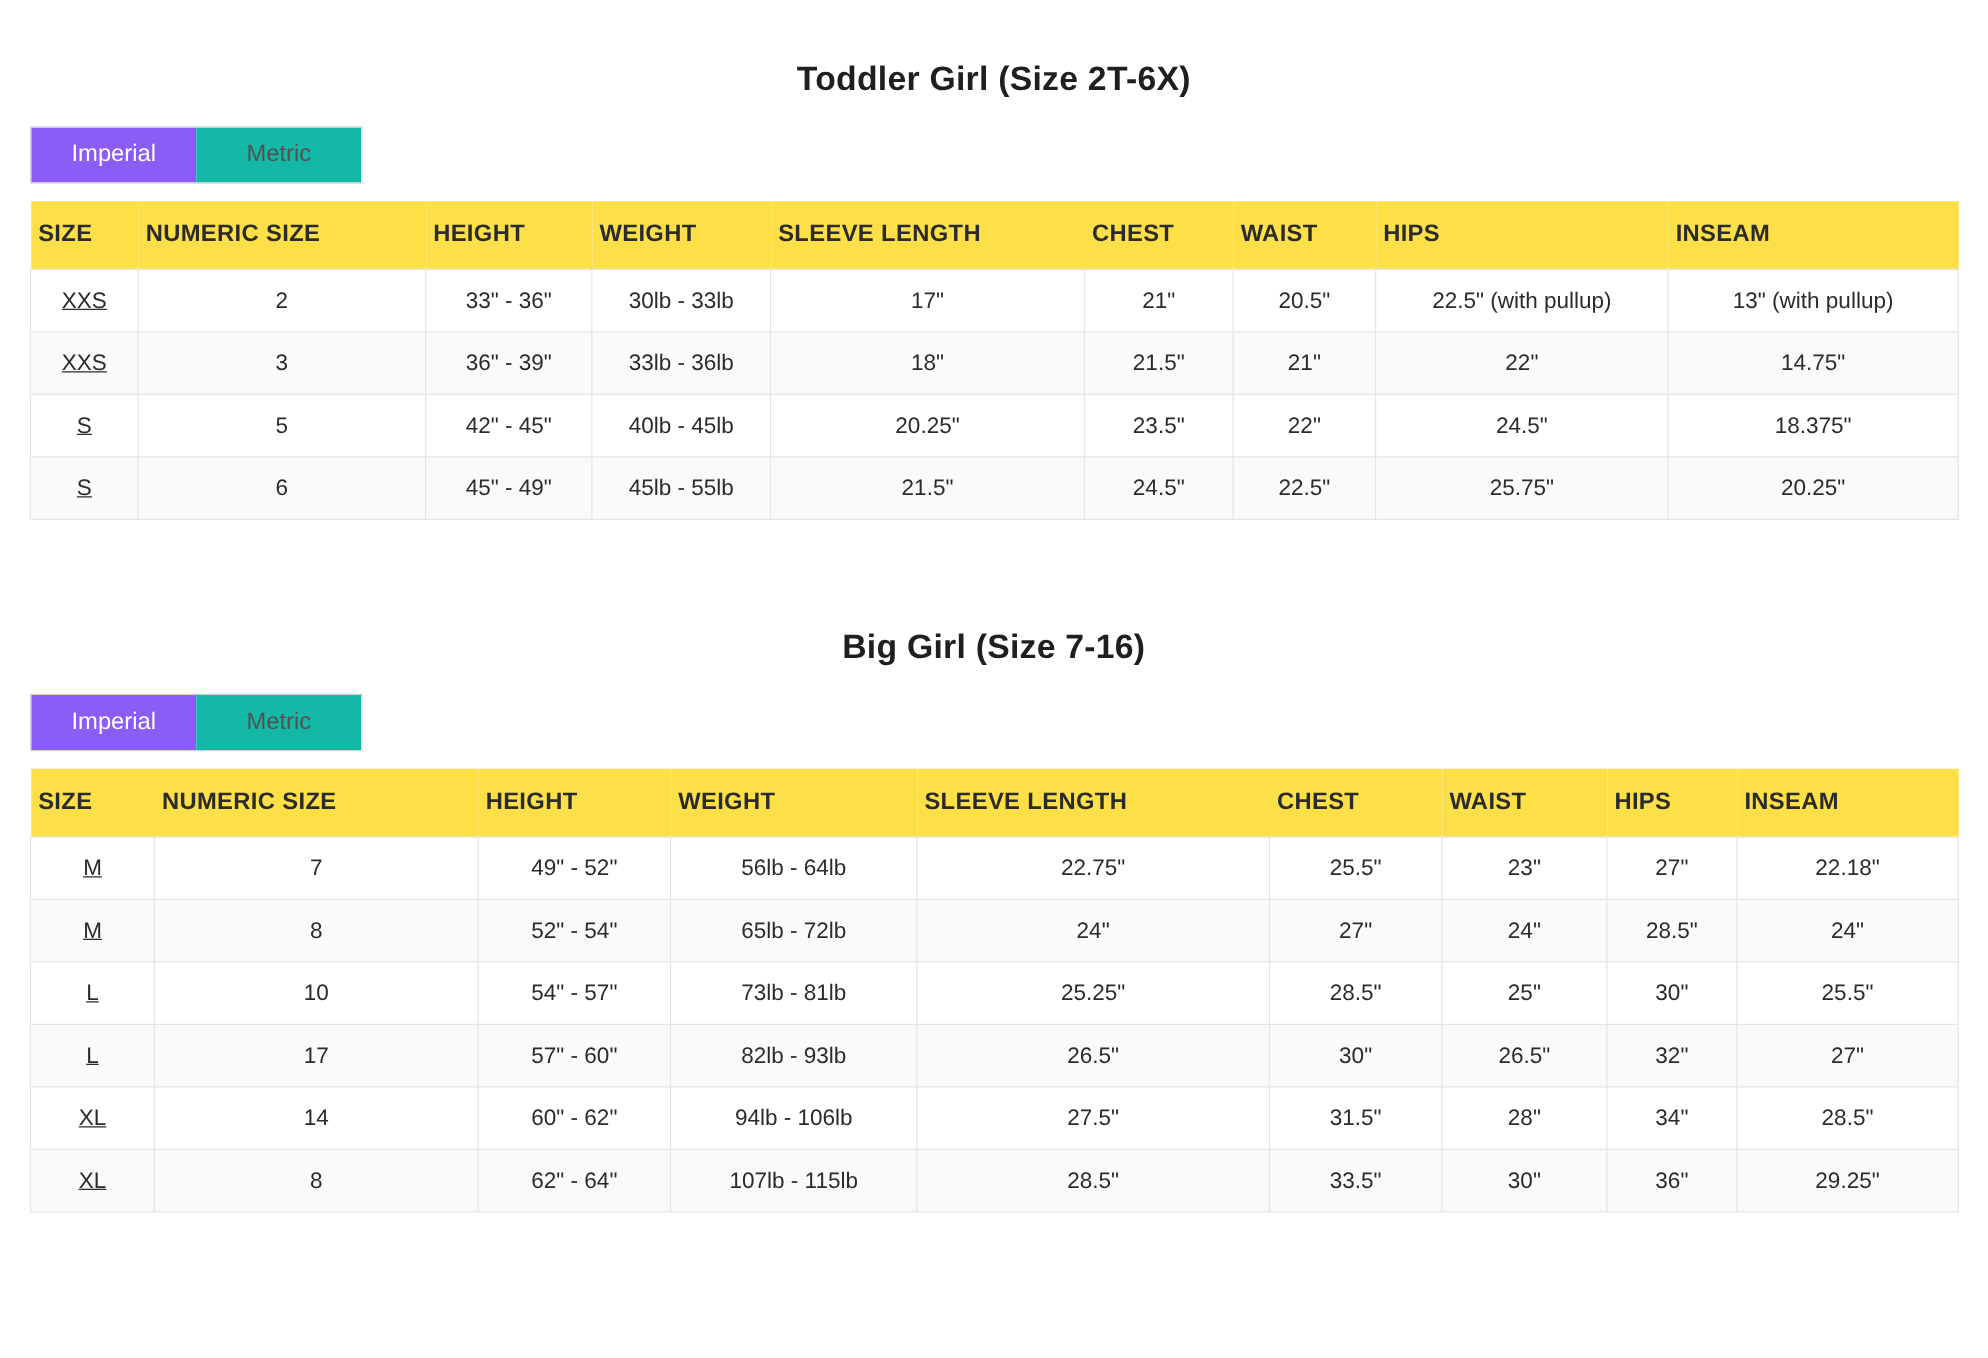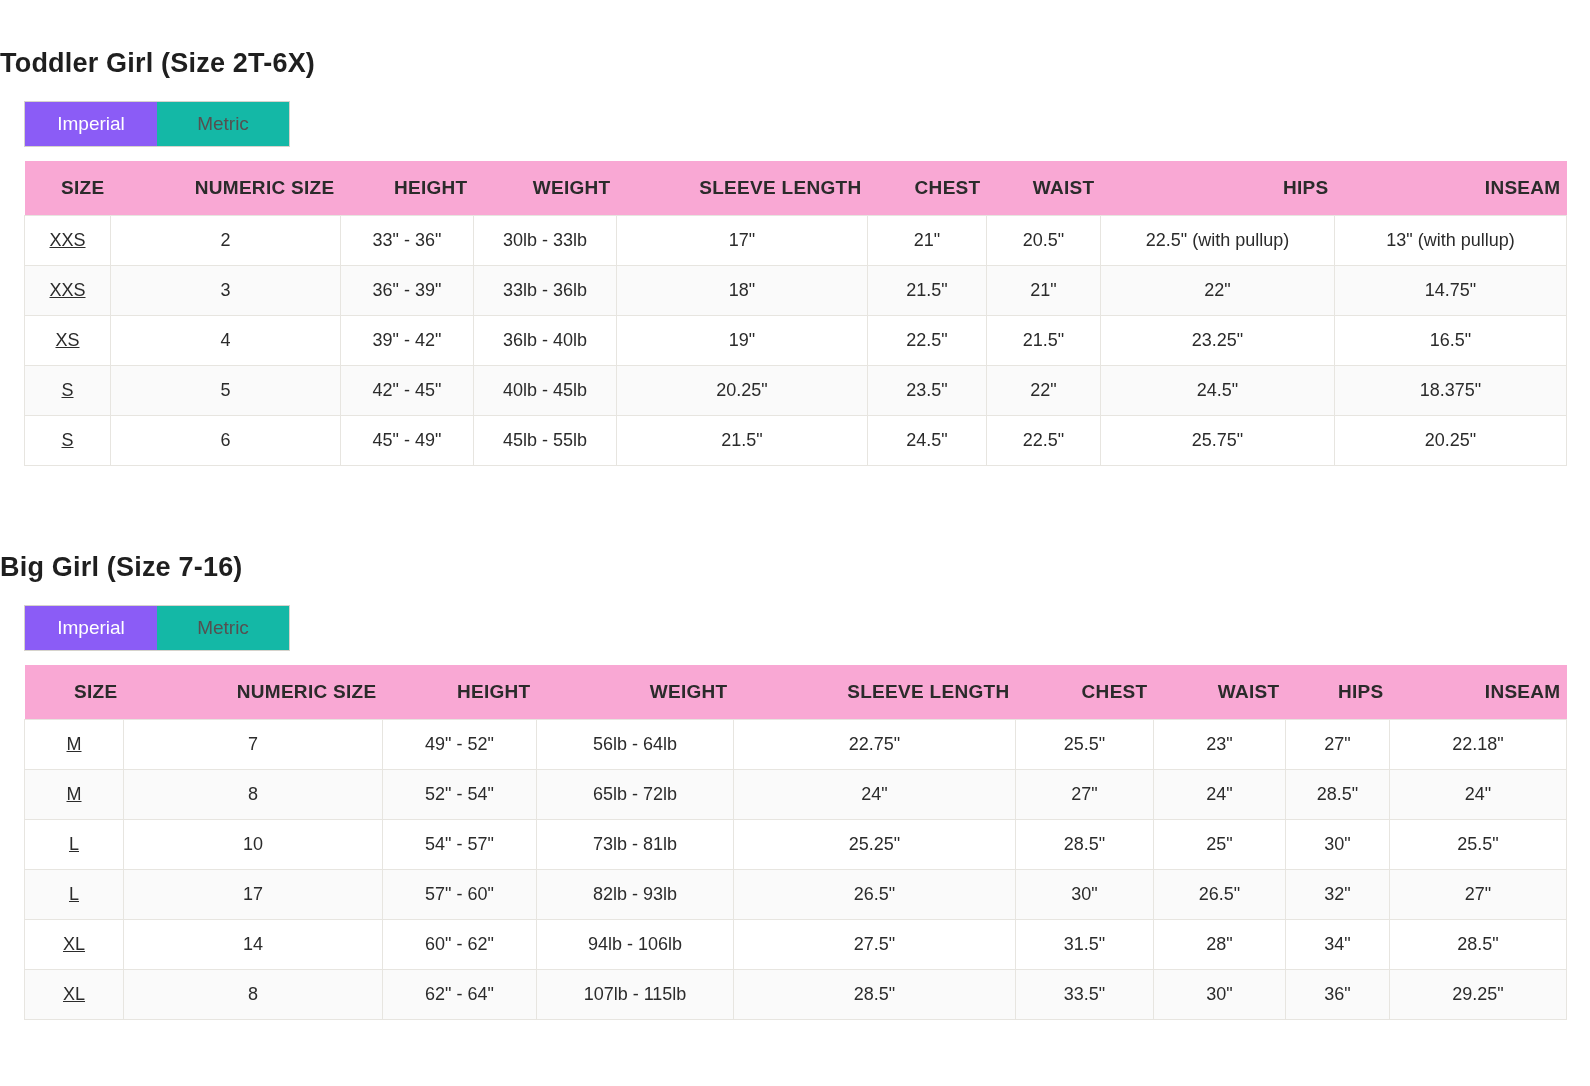--- a/index.html
+++ b/index.html
@@ -15,21 +15,21 @@
     min-height: 1086px;
   }
   .page {
     width: 1590px;
     padding: 0;
   }
   .section {
     width: 1590px;
   }
   .section-title {
-    text-align: left;
+    text-align: center;
     font-size: 27px;
     font-weight: bold;
     color: #1f1f1f;
     letter-spacing: 0.2px;
   }
   .sec1-title { padding-top: 48px; padding-bottom: 0; margin: 0 0 22px 0; }
   .sec2-title { padding-top: 46px; padding-bottom: 0; margin: 0 0 22px 0; }
 
   .unit-toggle {
     display: inline-flex;
@@ -56,26 +56,26 @@
     color: #ffffff;
   }
 
   table.size-table {
     border-collapse: collapse;
     margin: 14px 24px 0 24px;
     width: 1542px;
     table-layout: fixed;
   }
   table.size-table th {
-    background: #f9a8d4;
+    background: #fde047;
     font-size: 19px;
     font-weight: bold;
     color: #2b2b2b;
     padding: 16px 6px;
-    text-align: right;
+    text-align: left;
     border: none;
     letter-spacing: 0.3px;
   }
   table.size-table td {
     font-size: 18px;
     text-align: center;
     padding: 14px 6px;
     border: 1px solid #e7e5e0;
     color: #2b2b2b;
     background: #ffffff;
@@ -167,31 +167,20 @@
           <td>3</td>
           <td>36" - 39"</td>
           <td>33lb - 36lb</td>
           <td>18"</td>
           <td>21.5"</td>
           <td>21"</td>
           <td>22"</td>
           <td>14.75"</td>
         </tr>
         <tr>
-          <td>XS</td>
-          <td>4</td>
-          <td>39" - 42"</td>
-          <td>36lb - 40lb</td>
-          <td>19"</td>
-          <td>22.5"</td>
-          <td>21.5"</td>
-          <td>23.25"</td>
-          <td>16.5"</td>
-        </tr>
-        <tr>
           <td>S</td>
           <td>5</td>
           <td>42" - 45"</td>
           <td>40lb - 45lb</td>
           <td>20.25"</td>
           <td>23.5"</td>
           <td>22"</td>
           <td>24.5"</td>
           <td>18.375"</td>
         </tr>

